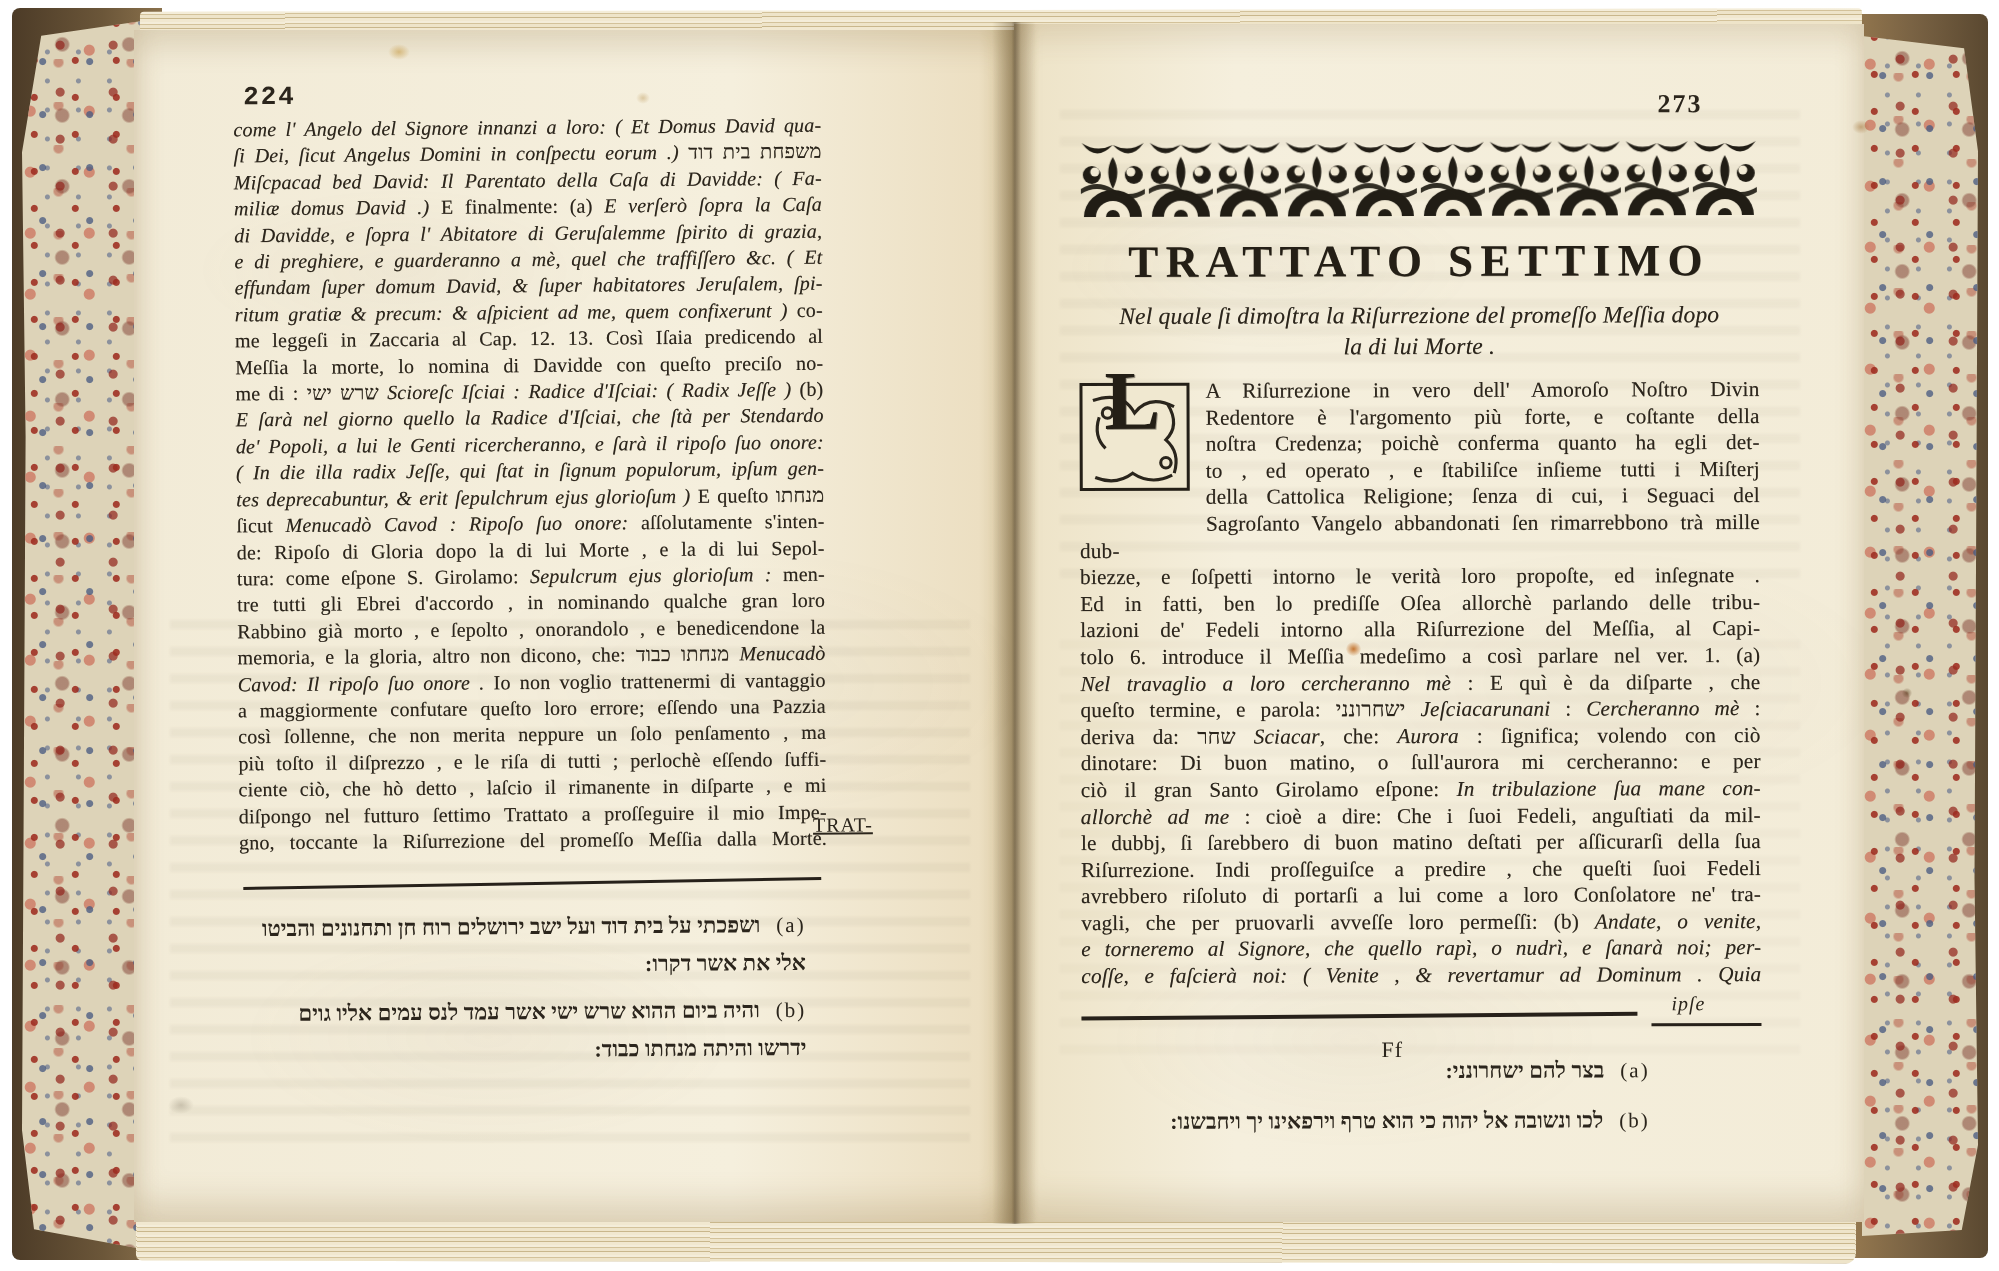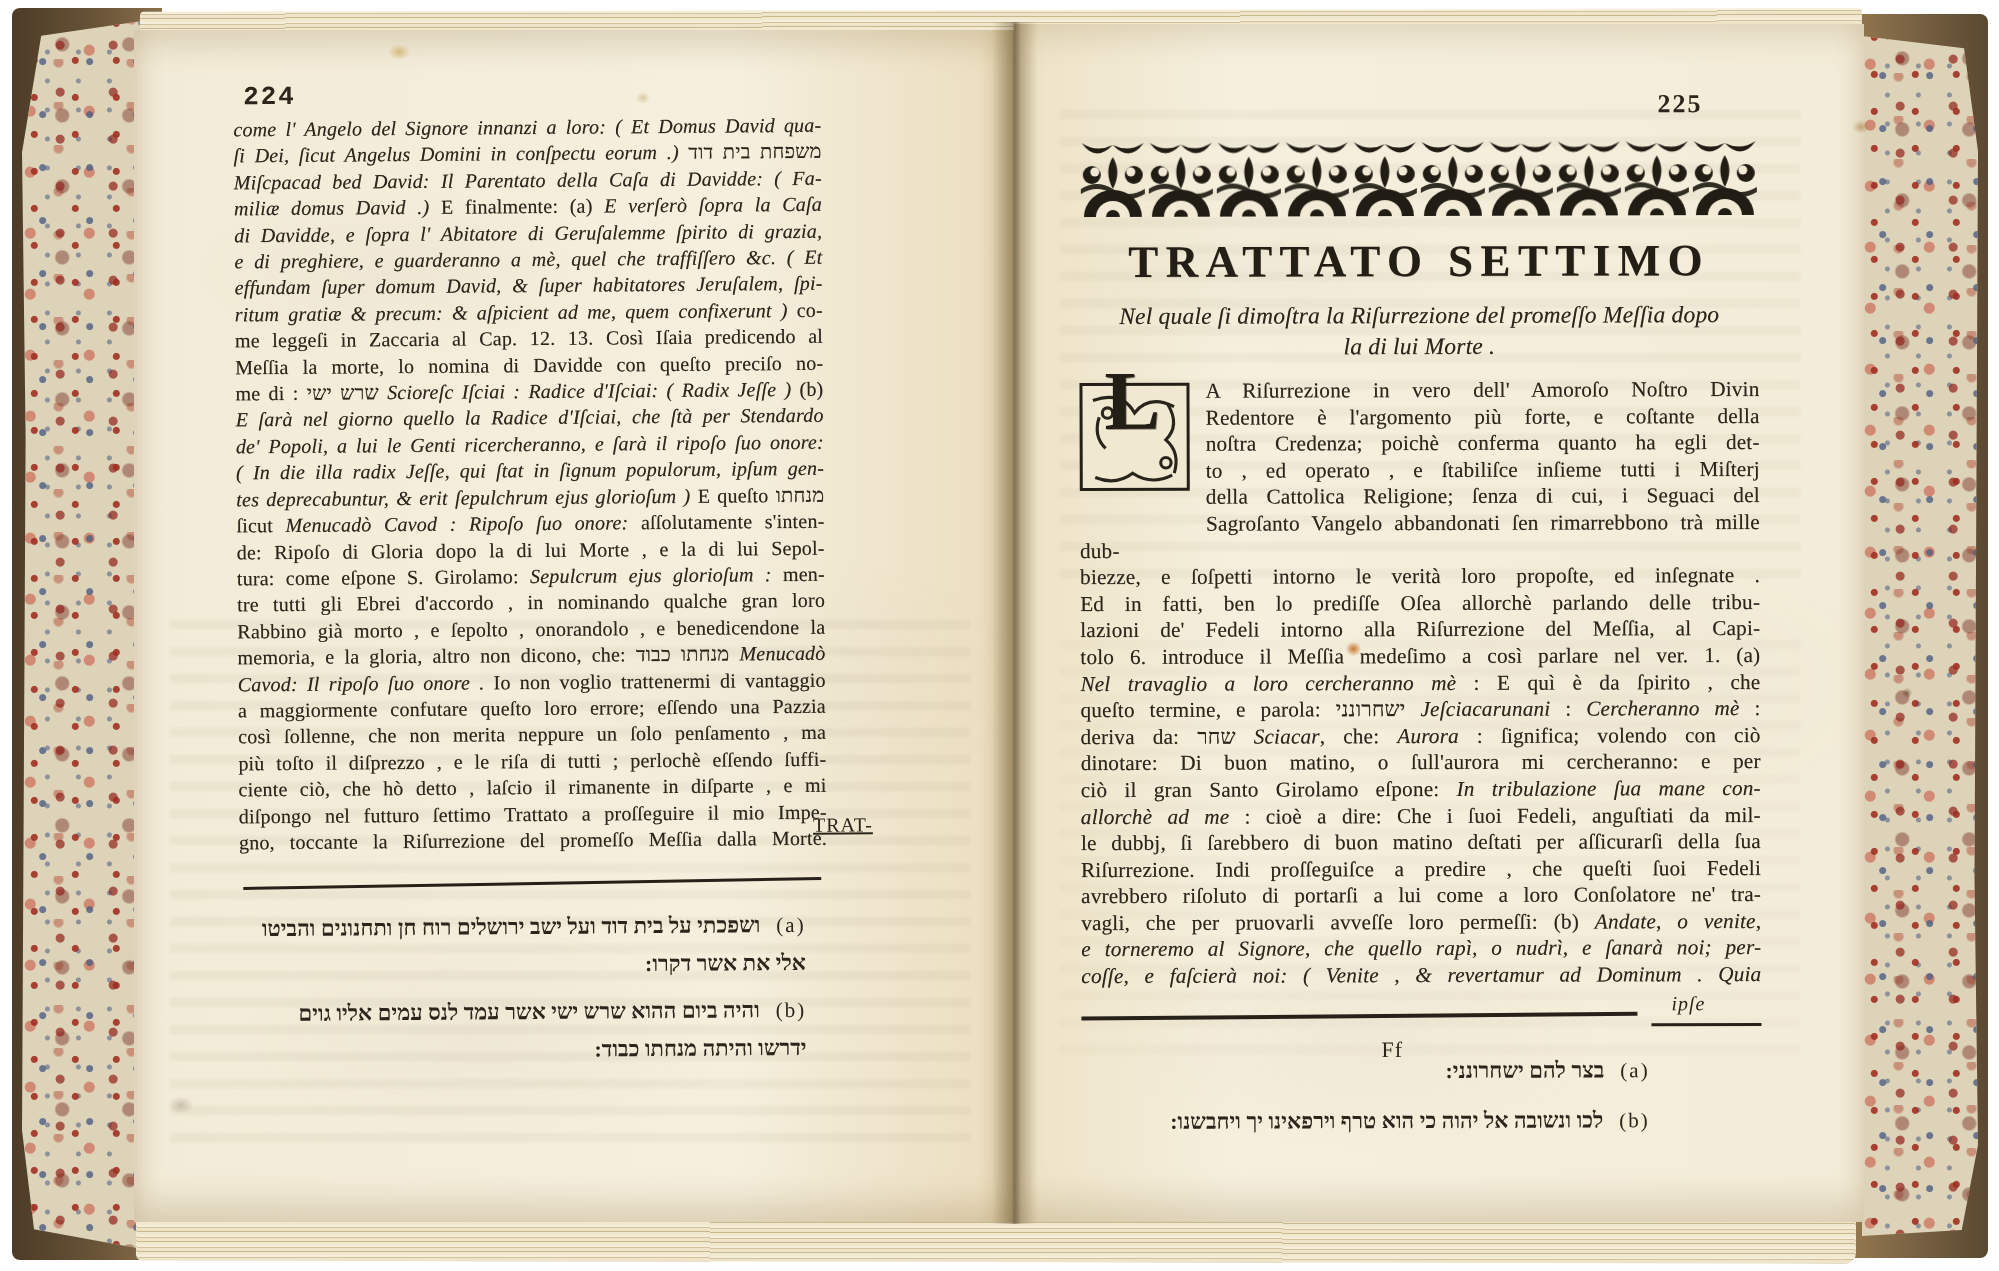--- a/index.html
+++ b/index.html
@@ -171,21 +171,21 @@
       <div class="l2">אלי את אשר דקרו:</div>
     </div>
     <div class="fnitem">
       <div class="l1"><span class="mark">(b)</span><span>והיה ביום ההוא שרש ישי אשר עמד לנס עמים אליו גוים</span></div>
       <div class="l2">ידרשו והיתה מנחתו כבוד:</div>
     </div>
   </div>
 </div>
 
 <div class="abs" id="col-right">
-  <div class="abs pagenum" id="pn-right">225</div>
+  <div class="abs pagenum" id="pn-right">273</div>
 
   <div id="ornament">
     <svg width="680" height="80" aria-hidden="true">
       <defs>
         <pattern id="orn" width="68" height="80" patternUnits="userSpaceOnUse">
           <g fill="#211d15">
             <path d="M5 78 A29 27 0 0 1 63 78 Z"></path>
             <path d="M17 78 A17 16 0 0 1 51 78 Z" fill="#f2ead4"></path>
             <path d="M27 78 A7 7 0 0 1 41 78 Z"></path>
             <path d="M3 4 q14 20 31 2 q-16 8 -31 -2 Z"></path>
@@ -228,21 +228,21 @@
         <div class="line"><span>A Riſurrezione in vero dell' Amoroſo Noſtro Divin</span></div>
         <div class="line"><span>Redentore è l'argomento più forte, e coſtante della</span></div>
         <div class="line"><span>noſtra Credenza; poichè conferma quanto ha egli det-</span></div>
         <div class="line"><span>to , ed operato , e ſtabiliſce inſieme tutti i Miſterj</span></div>
         <div class="line"><span>della Cattolica Religione; ſenza di cui, i Seguaci del</span></div>
         <div class="line"><span>Sagroſanto Vangelo abbandonati ſen rimarrebbono trà mille dub-</span></div>
         <div class="line"><span>biezze, e ſoſpetti intorno le verità loro propoſte, ed inſegnate .</span></div>
         <div class="line"><span>Ed in fatti, ben lo prediſſe Oſea allorchè parlando delle tribu-</span></div>
         <div class="line"><span>lazioni de' Fedeli intorno alla Riſurrezione del Meſſia, al Capi-</span></div>
         <div class="line"><span>tolo 6. introduce il Meſſia medeſimo a così parlare nel ver. 1. (a)</span></div>
-        <div class="line"><i>Nel travaglio a loro cercheranno mè</i><span> : E quì è da ſpirito , che</span></div>
+        <div class="line"><i>Nel travaglio a loro cercheranno mè</i><span> : E quì è da diſparte , che</span></div>
         <div class="line"><span>queſto termine, e parola: ישחרונני </span><i>Jeſciacarunani</i><span> : </span><i>Cercheranno mè</i><span> :</span></div>
         <div class="line"><span>deriva da: שחר </span><i>Sciacar</i><span>, che: </span><i>Aurora</i><span> : ſignifica; volendo con ciò</span></div>
         <div class="line"><span>dinotare: Di buon matino, o ſull'aurora mi cercheranno: e per</span></div>
         <div class="line"><span>ciò il gran Santo Girolamo eſpone: </span><i>In tribulazione ſua mane con-</i></div>
         <div class="line"><i>allorchè ad me</i><span> : cioè a dire: Che i ſuoi Fedeli, anguſtiati da mil-</span></div>
         <div class="line"><span>le dubbj, ſi ſarebbero di buon matino deſtati per aſſicurarſi della ſua</span></div>
         <div class="line"><span>Riſurrezione. Indi proſſeguiſce a predire , che queſti ſuoi Fedeli</span></div>
         <div class="line"><span>avrebbero riſoluto di portarſi a lui come a loro Conſolatore ne' tra-</span></div>
         <div class="line"><span>vagli, che per pruovarli avveſſe loro permeſſi: (b) </span><i>Andate, o venite,</i></div>
         <div class="line"><i>e torneremo al Signore, che quello rapì, o nudrì, e ſanarà noi; per-</i></div>

